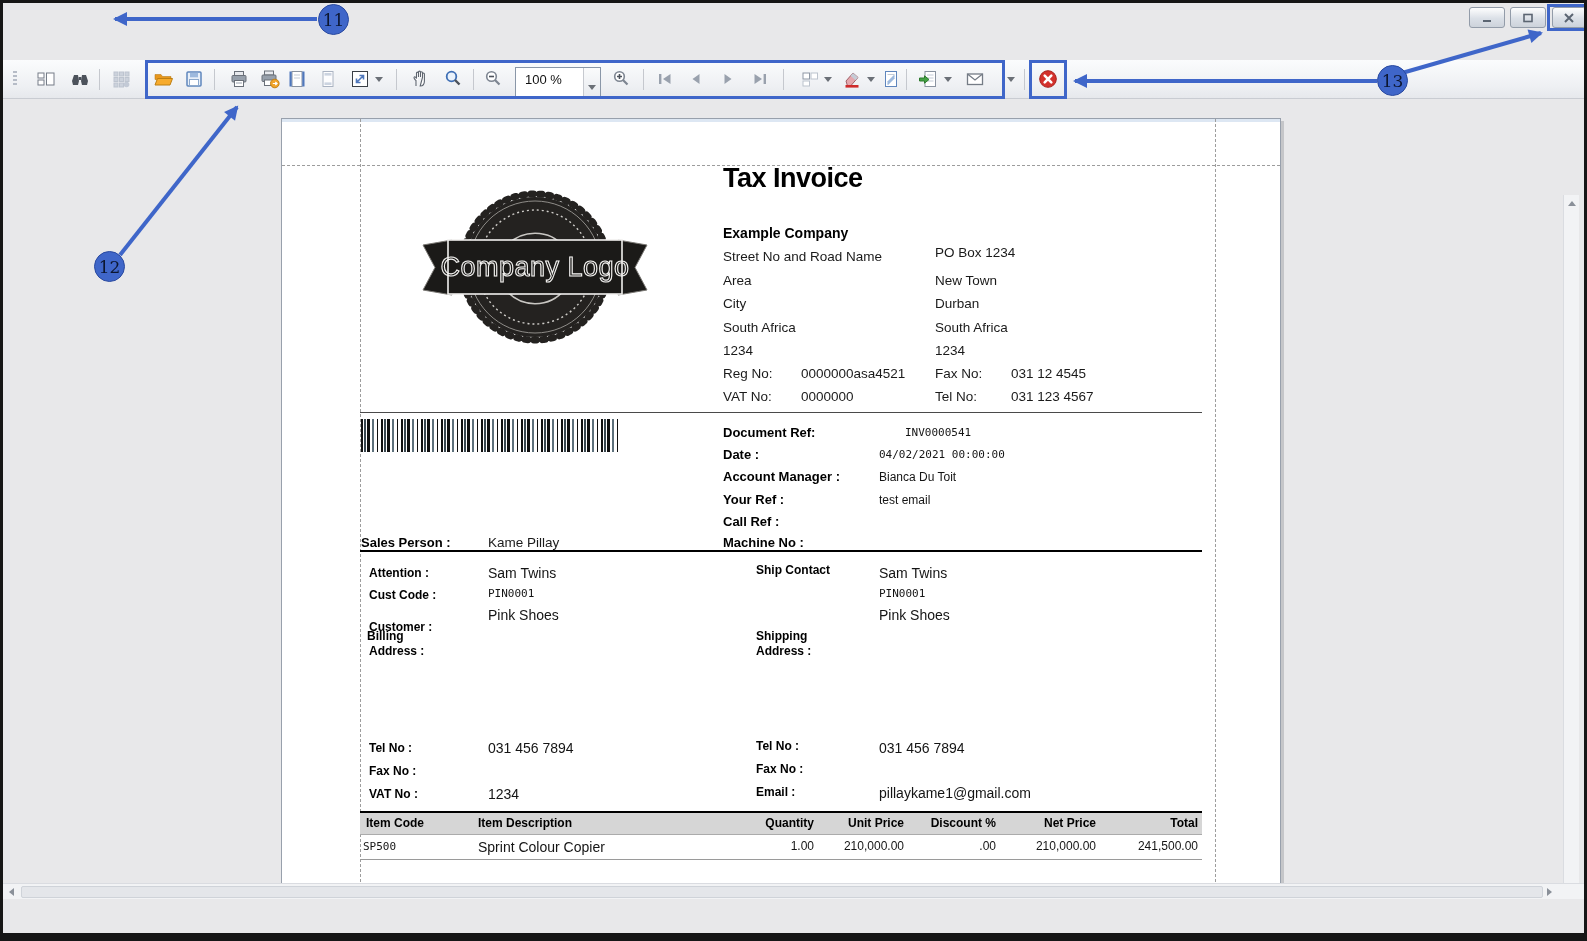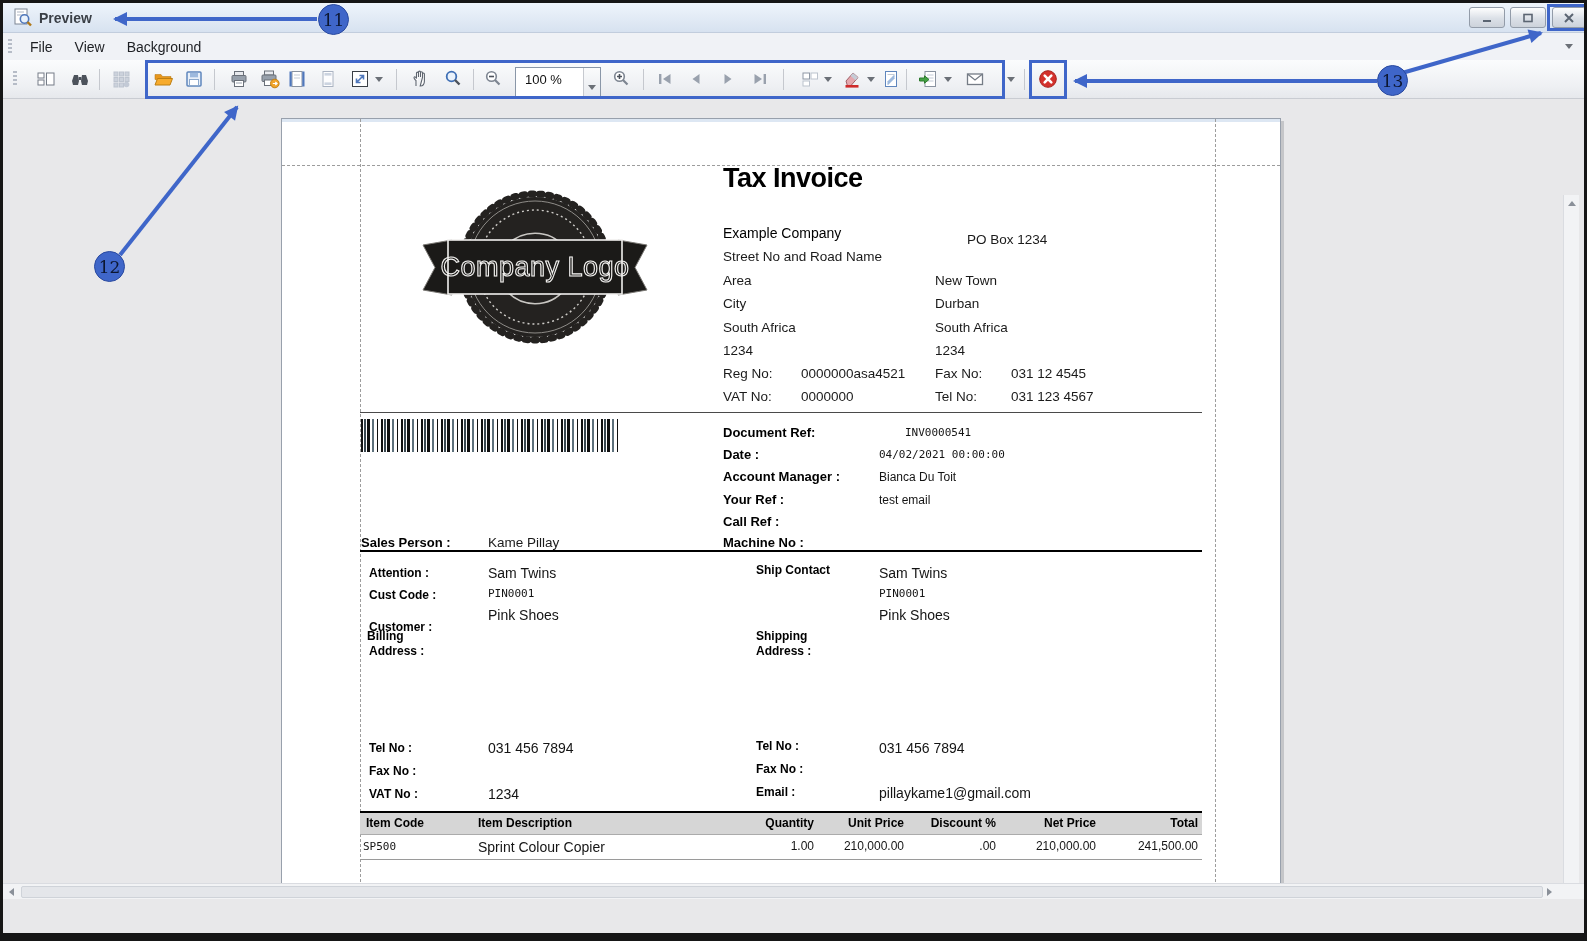--- a/index.html
+++ b/index.html
@@ -47,21 +47,21 @@
   
   .preview { position:absolute; left:0; top:96px; width:1581px; height:784px;
     background:#e8e8ea; overflow:hidden; }
   .page { position:absolute; left:278px; top:19px; width:1000px; height:830px;
     background:#fff; border:1px solid #98a0ac;
     box-shadow:3px 3px 0 rgba(90,95,105,.25), inset 0 3px 0 #dde7f3; }
   .m-v { position:absolute; top:0; bottom:0; width:0; border-left:1px dashed #9d9d9d; }
   .m-h { position:absolute; left:0; right:0; height:0; border-top:1px dashed #9d9d9d; }
   .abs { position:absolute; white-space:nowrap; color:#111; }
   .h1   { font-size:27px; font-weight:bold; letter-spacing:-0.5px; color:#000; }
-  .b14  { font-size:14px; font-weight:normal; color:#000; }
+  .b14  { font-size:14px; font-weight:bold; color:#000; }
   .t14  { font-size:13.5px; color:#1a1a1a; }
   .b13  { font-size:13px; font-weight:bold; color:#000; }
   .b12  { font-size:12px; font-weight:bold; color:#000; }
   .v12  { font-size:12px; color:#141414; }
   .v11  { font-size:14px; color:#141414; }
   .mono { font-family:"DejaVu Sans Mono", monospace; font-size:11px; color:#141414; }
   .cellr { position:absolute; width:130px; text-align:right; white-space:nowrap; }
   .hline { position:absolute; left:78px; width:842px; }
   .thead-bar { position:absolute; left:78px; top:692px; width:842px; height:24px;
     background:#d6d6d6; border-top:2px solid #000; border-bottom:1px solid #ababab; }
@@ -93,53 +93,36 @@
   .callout { position:absolute; width:31px; height:31px; border-radius:50%;
     background:#3f66c9; border:1px solid #2a4aa0; color:#0c1630;
     font:17px "DejaVu Serif", serif; display:flex; align-items:center; justify-content:center; }
   .arrows { position:absolute; left:0; top:0; width:1581px; height:930px; pointer-events:none; }
 </style>
 </head>
 <body>
 
 <div class="window">
 
-  <div class="titlebar">
-    <svg class="title-icon" viewBox="0 0 19 19">
-      <rect x="2" y="1" width="12" height="15" fill="#fff" stroke="#7d8694"></rect>
-      <line x1="4" y1="4" x2="11" y2="4" stroke="#aeb6c2"></line>
-        <line x1="4" y1="7" x2="11" y2="7" stroke="#aeb6c2"></line>
-      <circle cx="11.5" cy="11" r="4.2" fill="#eaf2fb" stroke="#4f77bb" stroke-width="1.6"></circle>
-      <line x1="14.5" y1="14" x2="18" y2="17.5" stroke="#b07818" stroke-width="2.4"></line>
-    </svg>
-    <span class="title-text">Preview</span>
-  </div>
   <div class="win-btn" style="left:1466px;">
     <svg viewBox="0 0 12 10">
         <line x1="2" y1="8" x2="10" y2="8" stroke="#5b6572" stroke-width="2"></line>
       </svg>
   </div>
   <div class="win-btn" style="left:1507px;">
     <svg viewBox="0 0 12 10">
         <rect x="2" y="1.5" width="8" height="7" fill="none" stroke="#5b6572" stroke-width="1.6"></rect>
       </svg>
   </div>
   <div class="win-btn" style="left:1549px;width:34px;">
     <svg viewBox="0 0 12 10">
         <path d="M2 1 L10 9 M10 1 L2 9" stroke="#5b6572" stroke-width="2"></path>
       </svg>
   </div>
 
-  <div class="menubar">
-    <div class="grip"></div>
-    <div class="menu-item">File</div>
-    <div class="menu-item">View</div>
-    <div class="menu-item">Background</div>
-    <div class="chevron-down mb-chevron"></div>
-  </div>
 
   <div class="toolbar">
     <div class="grip" style="position:absolute;left:5px;top:11px;"></div>
 
     <div class="tb" style="left:30px;">
       <svg viewBox="0 0 20 20">
         <rect x="2" y="4" width="6" height="5" fill="#fff" stroke="#767d88"></rect>
         <rect x="2" y="11" width="6" height="5" fill="#fff" stroke="#767d88"></rect>
         <rect x="10.5" y="4" width="7.5" height="12" fill="#fff" stroke="#767d88"></rect>
       </svg>
@@ -345,21 +328,21 @@
         <path d="M85 104 A38 38 0 0 0 145 104" fill="none" stroke="#c9c7c3" stroke-width="1.6"></path>
         <path d="M3 60 L32 55 V110 L3 105 L15 82.5 Z" fill="#1b1a18" stroke="#7a7874"></path>
         <path d="M227 60 L198 55 V110 L227 105 L215 82.5 Z" fill="#1b1a18" stroke="#7a7874"></path>
         <rect x="28" y="55" width="174" height="54" fill="#1b1a18" stroke="#f2f1ef" stroke-width="1.6"></rect>
         <text x="115" y="91" text-anchor="middle" font-family="Liberation Sans, sans-serif" font-size="27" letter-spacing="0.5" fill="none" stroke="#f4f3f1" stroke-width="1.1">Company Logo</text>
       </svg>
 
       <div class="abs h1" style="left:441px;top:44px;">Tax Invoice</div>
       <div class="abs b14" style="left:441px;top:106px;">Example Company</div>
       <div class="abs t14" style="left:441px;top:130px;">Street No and Road Name</div>
-      <div class="abs t14" style="left:653px;top:113px;margin-left:32px;">PO Box 1234</div>
+      <div class="abs t14" style="left:653px;top:126px;">PO Box 1234</div>
       <div class="abs t14" style="left:441px;top:154px;">Area</div>
       <div class="abs t14" style="left:653px;top:154px;">New Town</div>
       <div class="abs t14" style="left:441px;top:177px;">City</div>
       <div class="abs t14" style="left:653px;top:177px;">Durban</div>
       <div class="abs t14" style="left:441px;top:201px;">South Africa</div>
       <div class="abs t14" style="left:653px;top:201px;">South Africa</div>
       <div class="abs t14" style="left:441px;top:224px;">1234</div>
       <div class="abs t14" style="left:653px;top:224px;">1234</div>
       <div class="abs t14" style="left:441px;top:247px;">Reg No:</div>
       <div class="abs t14" style="left:519px;top:247px;">0000000asa4521</div>

